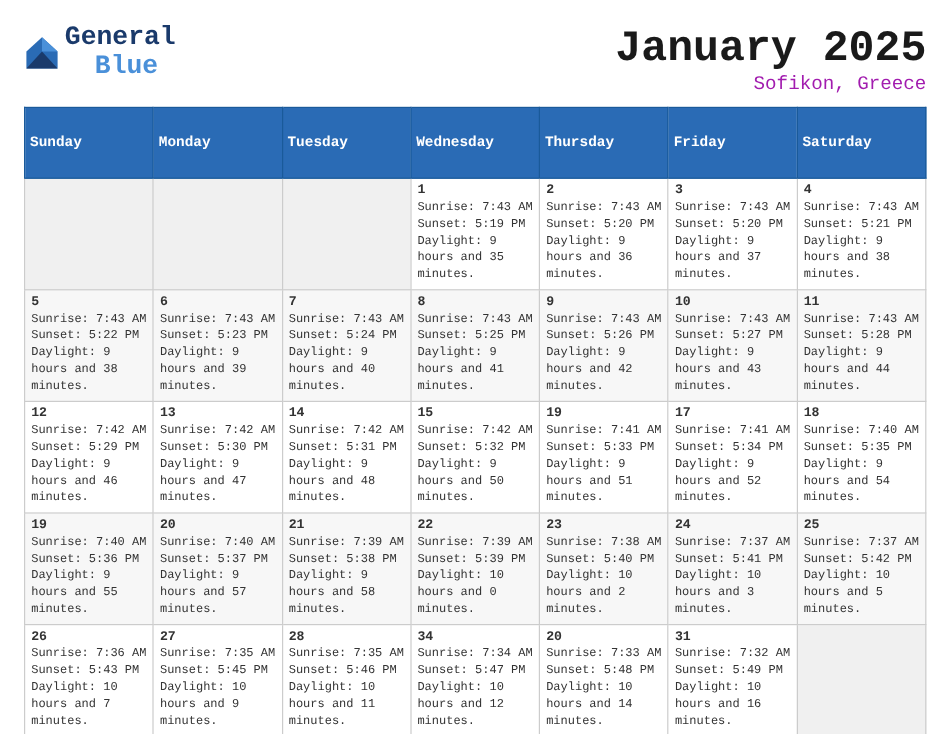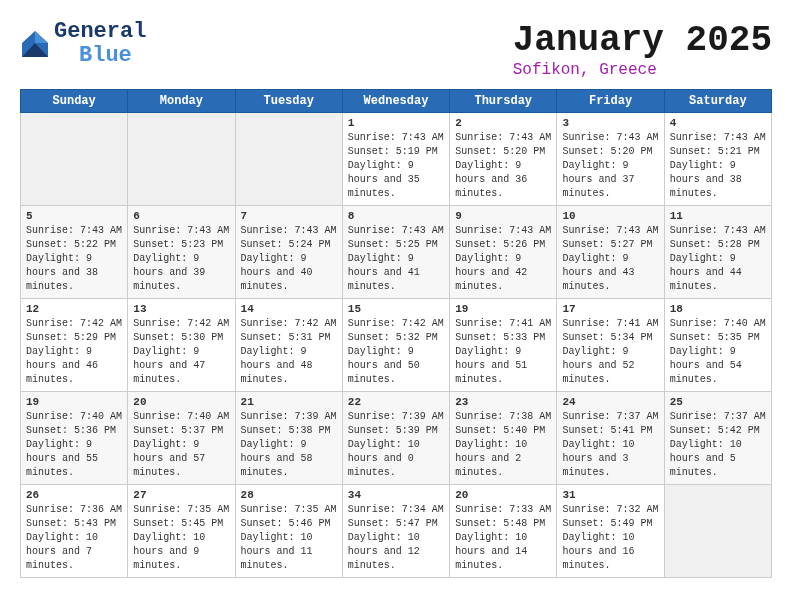--- a/index.html
+++ b/index.html
@@ -33,21 +33,21 @@
     .logo-text span {
       color: #4a90d9;
       margin-left: 25px;
     }
     .logo-icon {
       width: 30px;
       height: 30px;
       margin-right: 4px;
     }
     .title-block {
-      text-align: left;
+      text-align: right;
       margin-left: 24px;
     }
     .calendar-title {
       font-size: 36px;
       font-weight: bold;
       color: #1a1a1a;
     }
     .calendar-subtitle {
       font-size: 16px;
       color: #a21caf;
@@ -55,22 +55,22 @@
     table {
       width: 100%;
       border-collapse: collapse;
       table-layout: fixed;
     }
     thead tr th {
       background-color: #2a6bb5;
       color: #fff;
       font-size: 12px;
       font-weight: bold;
-      padding: 4px 4px;
-      text-align: center;
+      padding: 22px 4px;
+      text-align: left;
       border: 1px solid #1a5a9a;
     }
     tbody tr td {
       border: 1px solid #ccc;
       vertical-align: top;
       padding: 4px 5px;
       font-size: 10px;
       color: #333;
       height: 80px;
       background: #fff;

